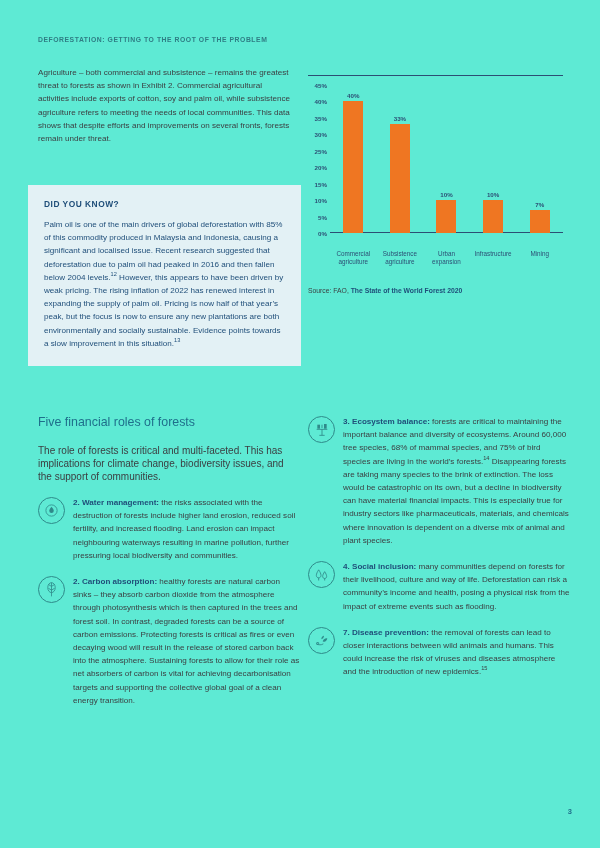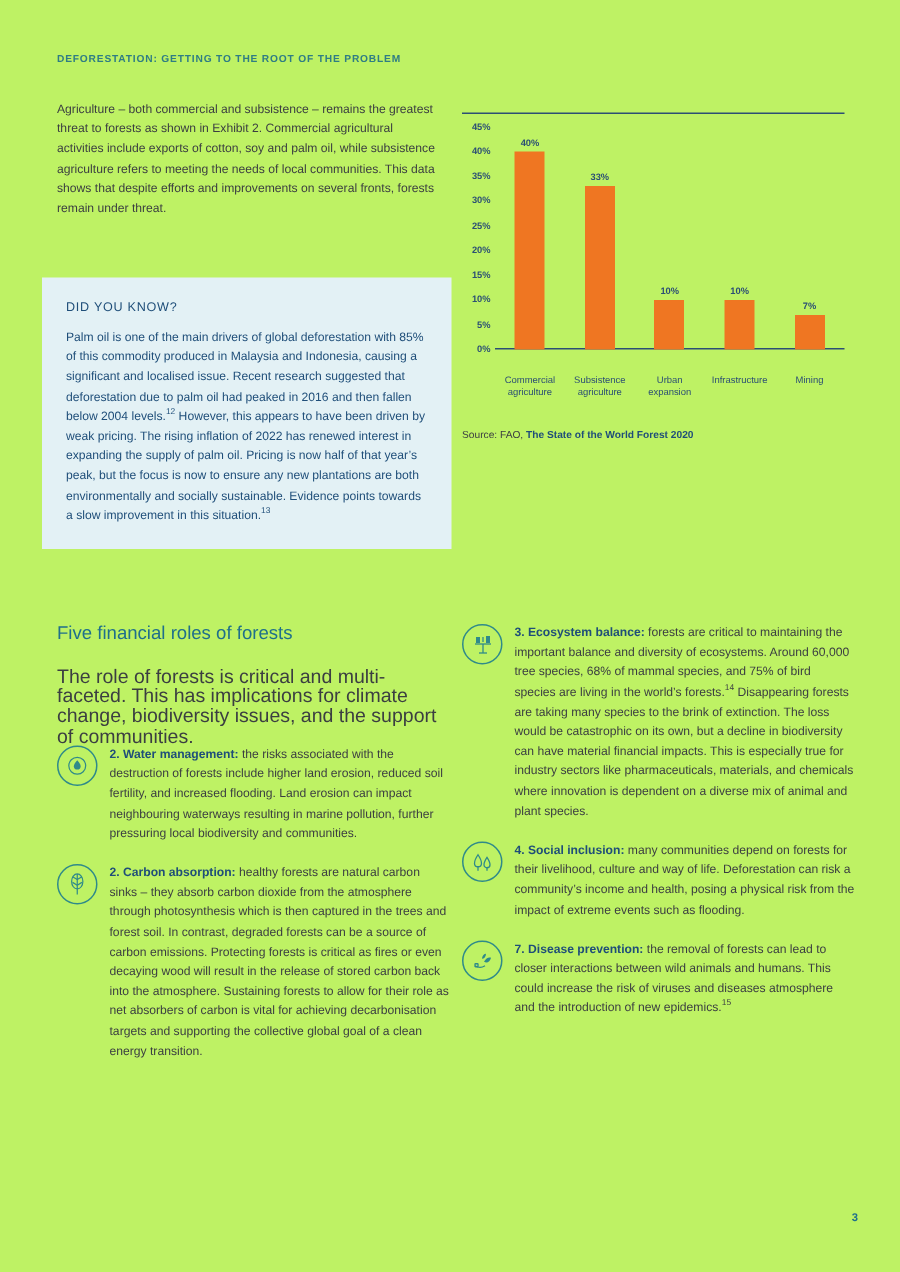--- a/index.html
+++ b/index.html
@@ -6,21 +6,21 @@
   html, body {
     width: 600px; height: 848px;
     background: #ffffff;
     font-family: "Liberation Sans", sans-serif;
     overflow: hidden;
   }
   .page {
     position: relative;
     width: 600px; height: 848px;
     padding: 16px;
-    background: #bef264;
+    background: #5eead4;
   }
 
   
   .running-head {
     position: absolute;
     left: 38px; top: 36px;
     font-size: 6.8px;
     font-weight: bold;
     letter-spacing: 0.55px;
     color: #2f7d84;
@@ -40,21 +40,21 @@
   
   .dyk-box {
     position: absolute;
     left: 28px; top: 185px;
     width: 273px;
     background: #e3f1f5;
     padding: 14px 16px 16px 16px;
   }
   .dyk-title {
     font-size: 8.4px;
-    font-weight: normal;
+    font-weight: bold;
     letter-spacing: 0.5px;
     color: #1f4e79;
     margin-bottom: 9px;
   }
   .dyk-body {
     font-size: 8.1px;
     line-height: 13.2px;
     color: #1f4e79;
   }
   sup { font-size: 5.6px; vertical-align: super; line-height: 0; }
@@ -152,21 +152,21 @@
   .section-head {
     position: absolute;
     left: 38px; top: 415px;
     font-size: 12.4px;
     color: #1f6f8b;
   }
   .intro {
     position: absolute;
     left: 38px; top: 444px;
     width: 262px;
-    font-size: 13px;
+    font-size: 10px;
     line-height: 13.2px;
     color: #3b3e41;
   }
 
   .role {
     display: flex;
     gap: 8px;
     align-items: flex-start;
   }
   .role + .role { margin-top: 13px; }

